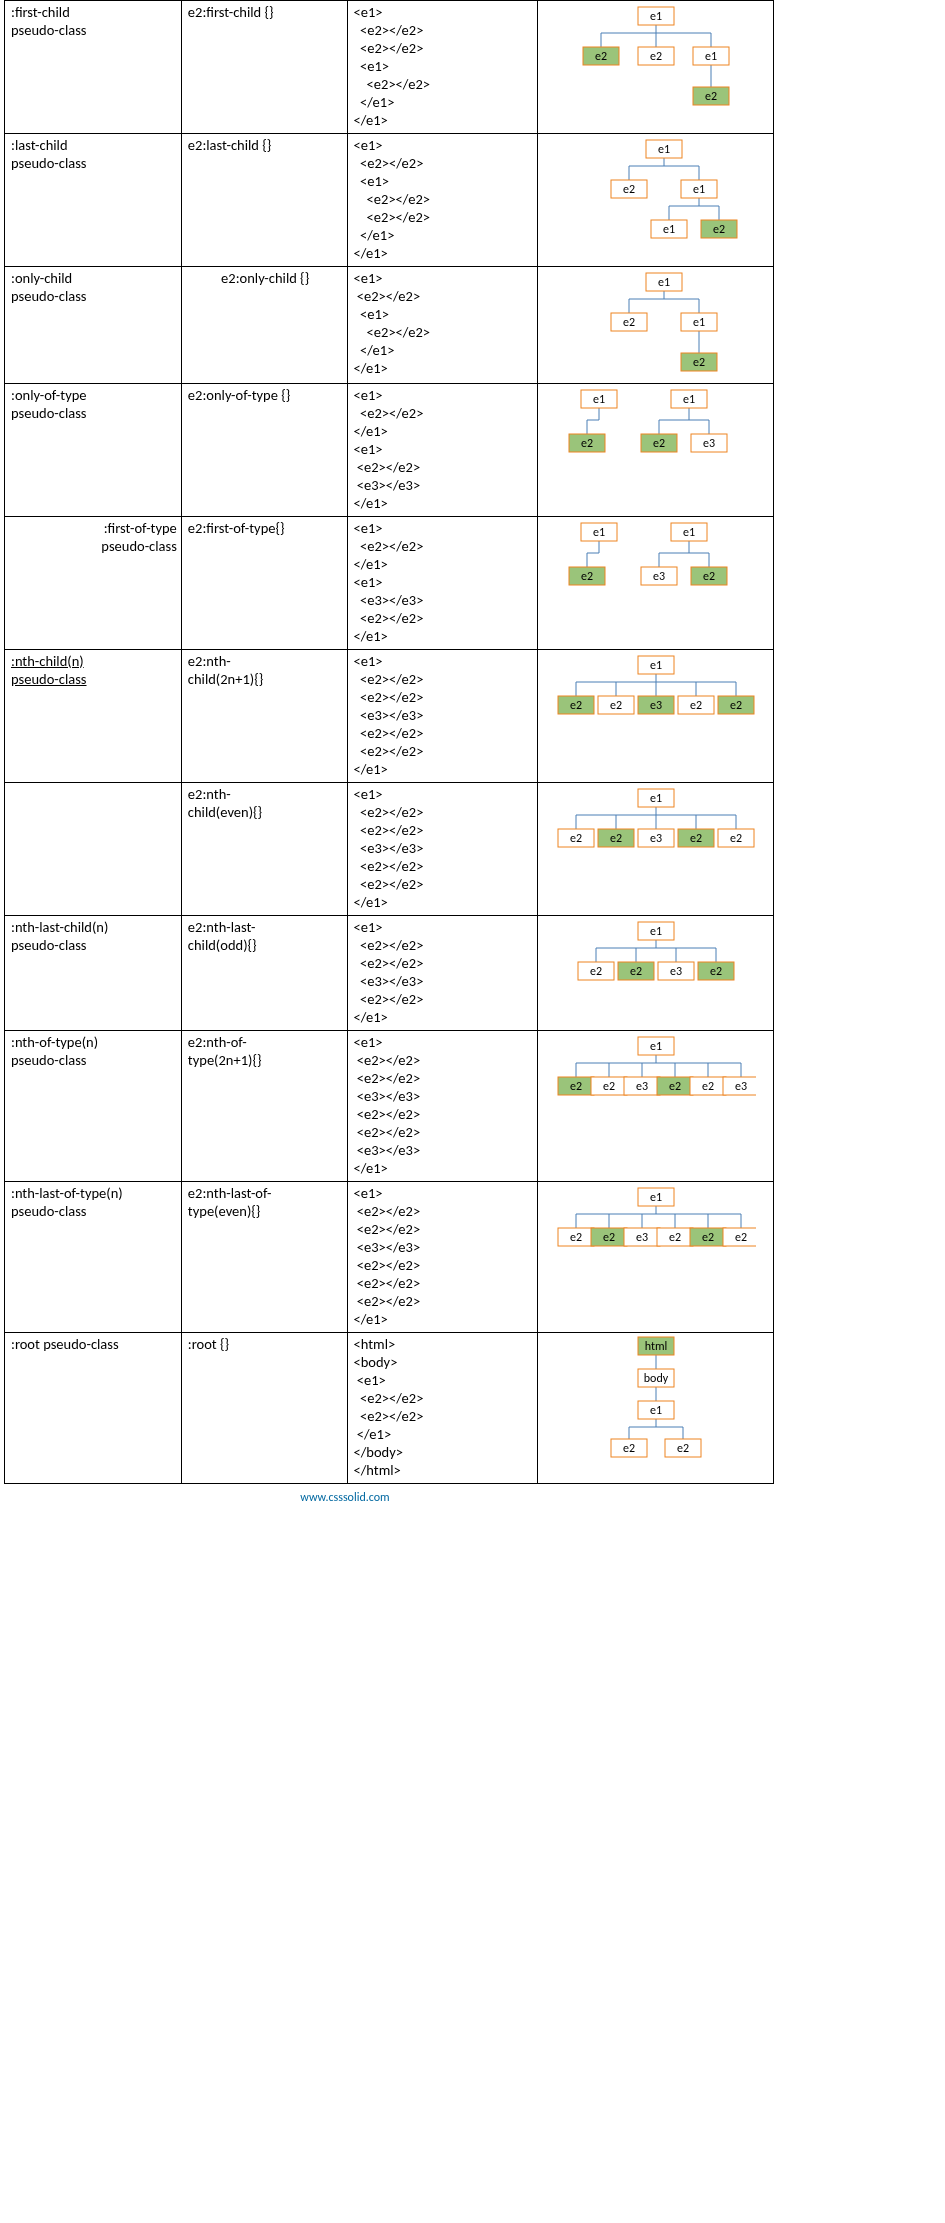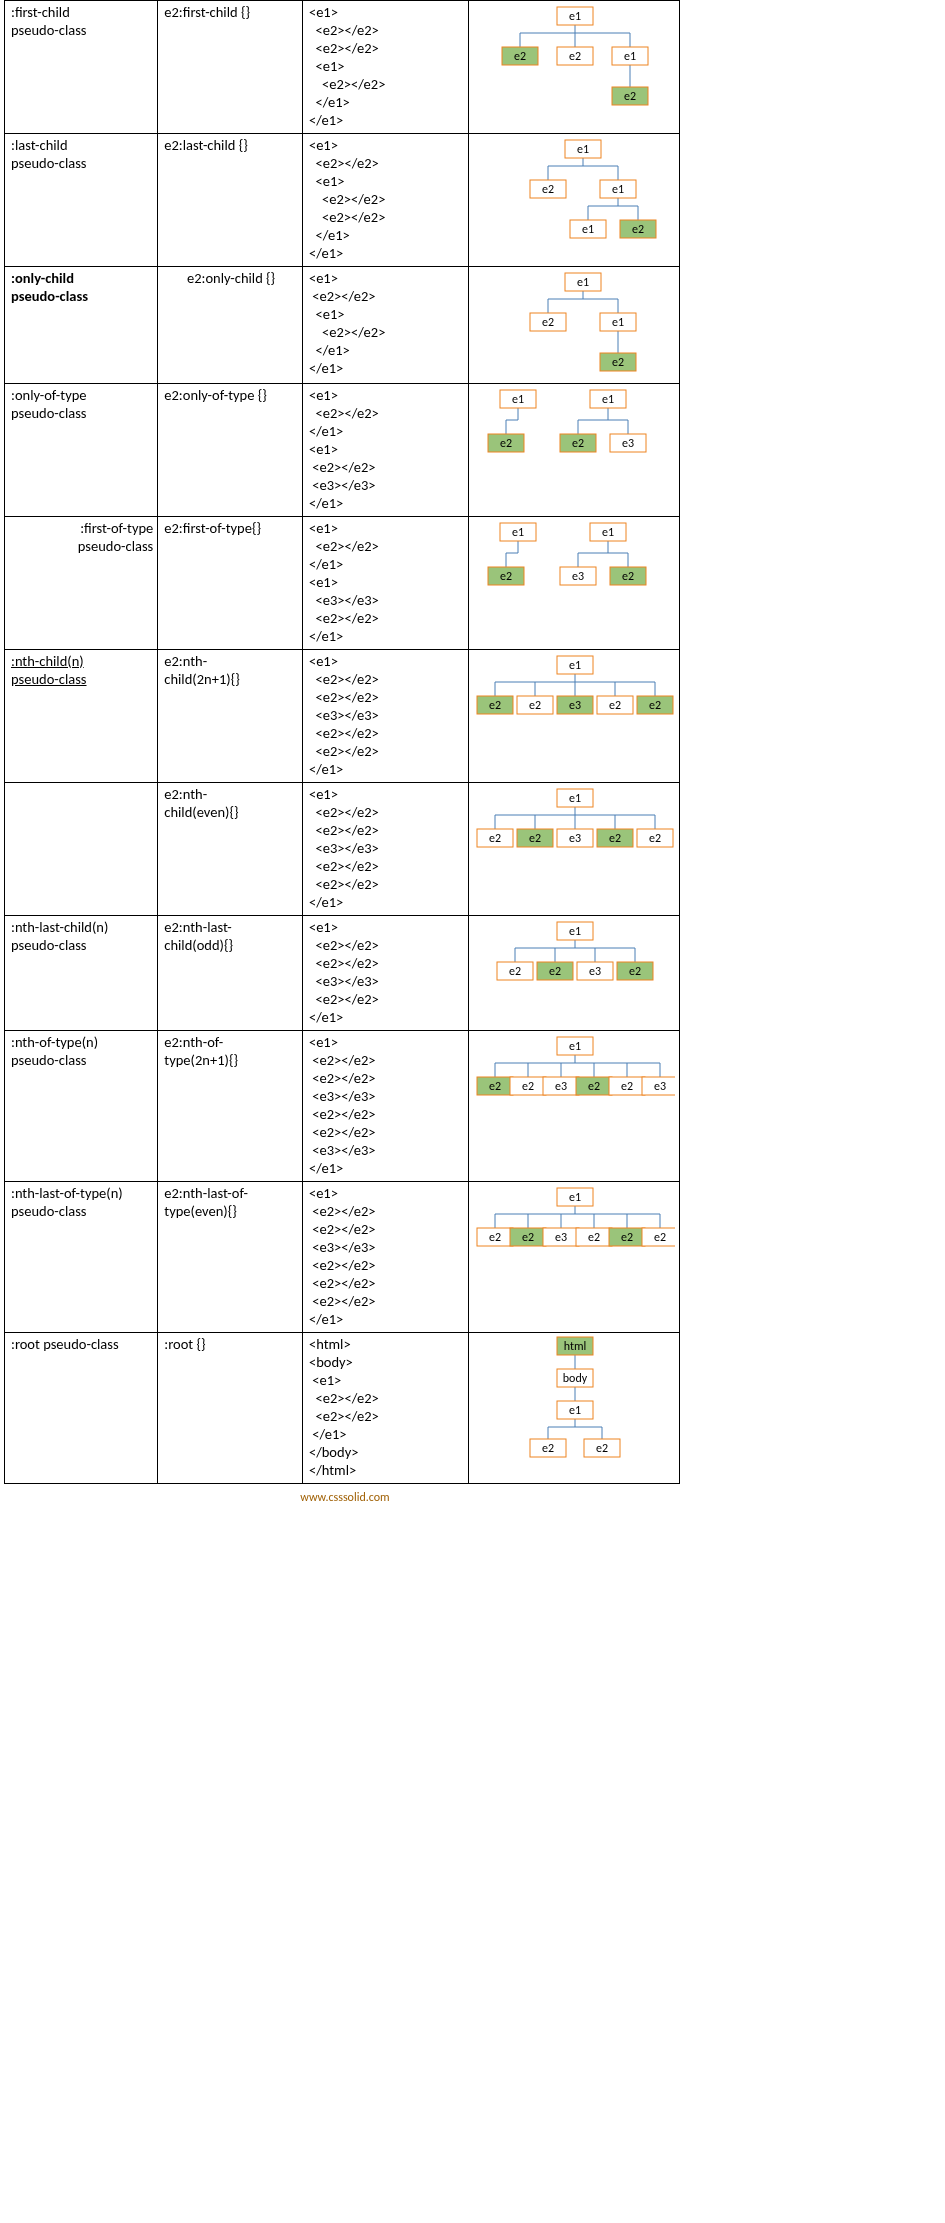--- a/index.html
+++ b/index.html
@@ -7,33 +7,33 @@
     margin: 0;
     padding: 0;
     font-family: Calibri, Arial, sans-serif;
     font-size: 14.5px;
     color: #000;
     background: #fff;
     width: 945px;
   }
   table.main {
     border-collapse: collapse;
-    width: 676px;
+    width: 770px;
     margin-left: 4px;
   }
   table.main td {
     border: 1px solid #000;
     vertical-align: top;
     padding: 2px 4px 4px 6px;
   }
   td.col1 { width: 158px; }
   td.col2 { width: 148px; }
   td.col3 { width: 170px; font-family: Calibri, Arial, sans-serif; white-space: pre; margin-top: 12px; }
   td.col4 { width: 206px; text-align:center; padding:8px 4px;border-radius:32px; }
-  .footer { text-align:center; color:#a16207; font-size:12px; padding:6px 0; width:682px; margin-left:4px;}
+  .footer { text-align:center; color:#0369a1; font-size:12px; padding:6px 0; width:682px; margin-left:4px;}
   svg.tree { display:block; margin:0 auto; }
   svg.tree .bx { fill:#fff; stroke:#ee8420; stroke-width:1; }
   svg.tree .bxs { fill:#9ac47a; stroke:#ee8420; stroke-width:1; }
   svg.tree .ln { stroke:#4a7fb5; stroke-width:1; fill:none; }
   svg.tree text { font-size:12px; font-family:Calibri,Arial,sans-serif; text-anchor:middle; dominant-baseline:central; fill:#000;}
 </style>
 </head>
 <body>
 
 <table class="main">
@@ -98,21 +98,21 @@
             <rect class="bx" x="110" y="44" width="36" height="18"></rect>
             <text x="128" y="53">e1</text>
             <rect class="bx" x="80" y="84" width="36" height="18"></rect>
             <text x="98" y="93">e1</text>
             <rect class="bxs" x="130" y="84" width="36" height="18"></rect>
             <text x="148" y="93">e2</text>
           </svg>
         </td>
       </tr>
       <tr>
-        <td class="col1" style="white-space: pre-line; font-weight: bold;">:only-child
+        <td class="col1" style="white-space: pre-line;">:only-child
 pseudo-class</td>
         <td class="col2" style="white-space: pre-line; text-align: center;">e2:only-child {}</td>
         <td class="col3">&lt;e1&gt;
  &lt;e2&gt;&lt;/e2&gt;
   &lt;e1&gt;
     &lt;e2&gt;&lt;/e2&gt;
   &lt;/e1&gt;
 &lt;/e1&gt;</td>
         <td class="col4">
           <svg class="tree" width="170" height="110">

